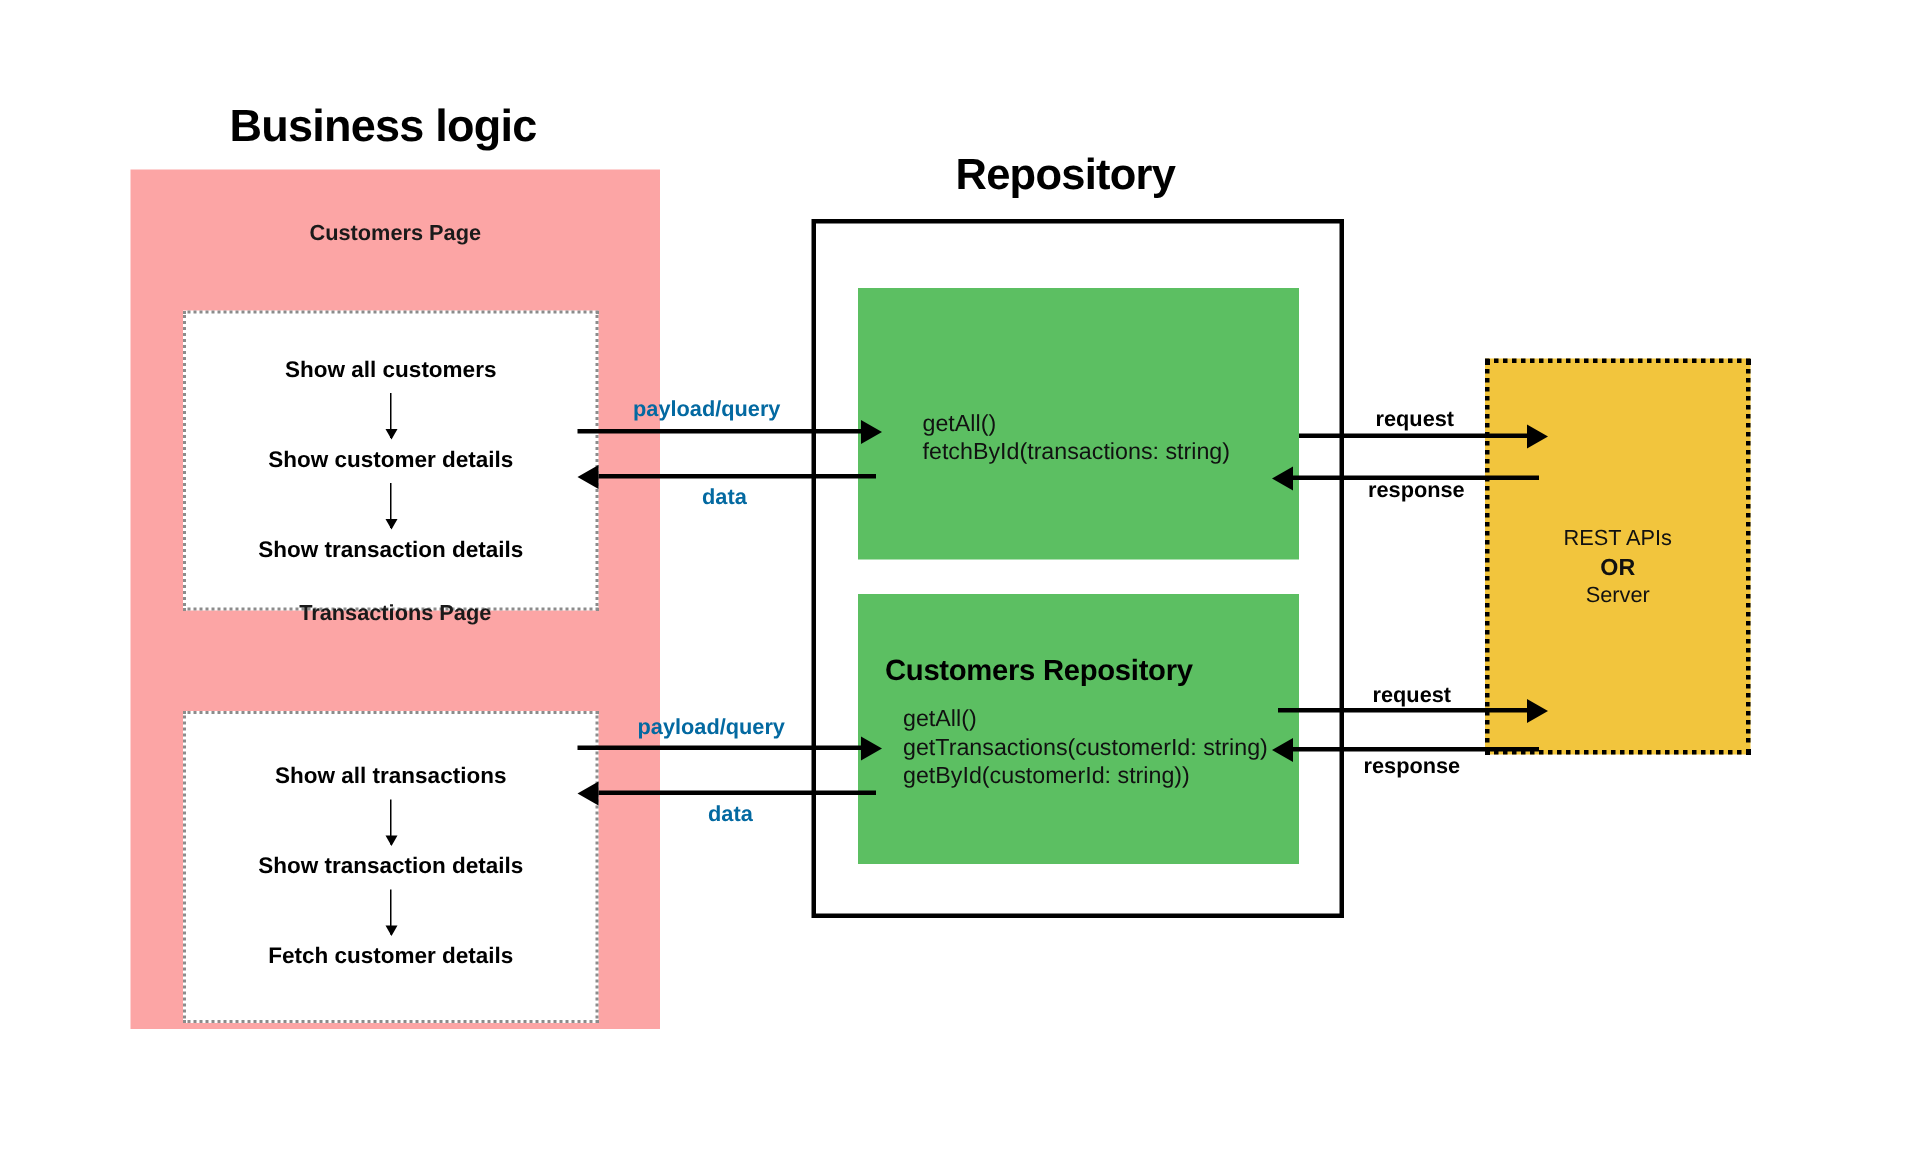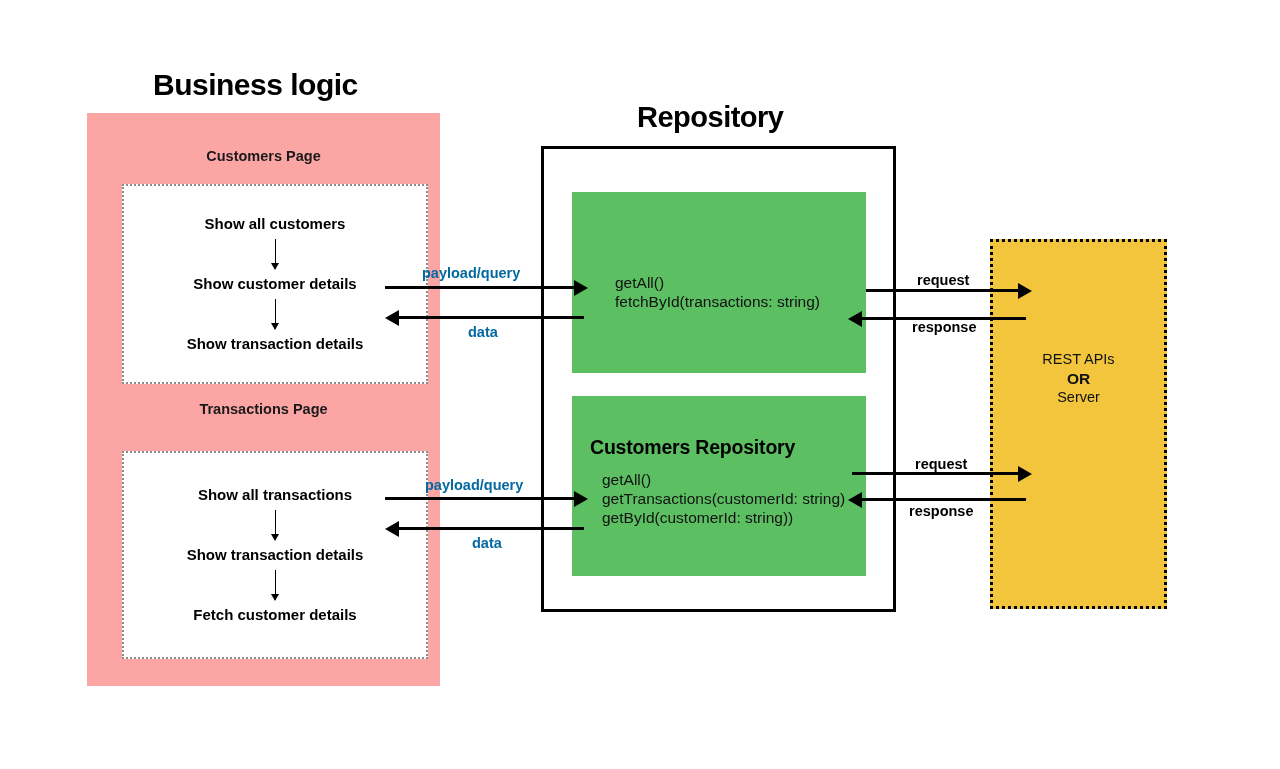--- a/index.html
+++ b/index.html
@@ -62,26 +62,27 @@
     white-space: nowrap;
   }
   #label-customers-page { left: 0; right: 0; top: 35px; }
   #label-transactions-page { left: 0; right: 0; top: 288px; }
 
   .flow-box {
     position: absolute;
     background: #ffffff;
     border: 2px dotted #8c8c8c;
     left: 35px;
-    width: 306px;
+    width: 277px;
     box-sizing: border-box;
     display: flex;
     flex-direction: column;
     align-items: center;
     justify-content: center;
+    margin-top: 23px;
   }
   #flow-customers { top: 71px; height: 200px; }
   #flow-transactions { top: 338px; height: 208px; }
 
   .flow-step {
     font-size: 15px;
     font-weight: 700;
     color: #000000;
     text-align: center;
     white-space: nowrap;
@@ -146,21 +147,21 @@
   #repo-transactions .repo-title   { left: 14px; top: 56px; }
   #repo-transactions .repo-methods { left: 43px; top: 81px; }
   #repo-customers .repo-title      { left: 18px; top: 40px; }
   #repo-customers .repo-methods    { left: 30px; top: 74px; }
 
   
   #server-box {
     left: 990px;
     top: 239px;
     width: 177px;
-    height: 370px;
+    height: 264px;
     background: #f2c53d;
     border: 3px dotted #000000;
     box-sizing: border-box;
   }
   #server-text {
     position: absolute;
     left: 0; right: 0;
     top: 108px;
     text-align: center;
     font-size: 14.5px;

